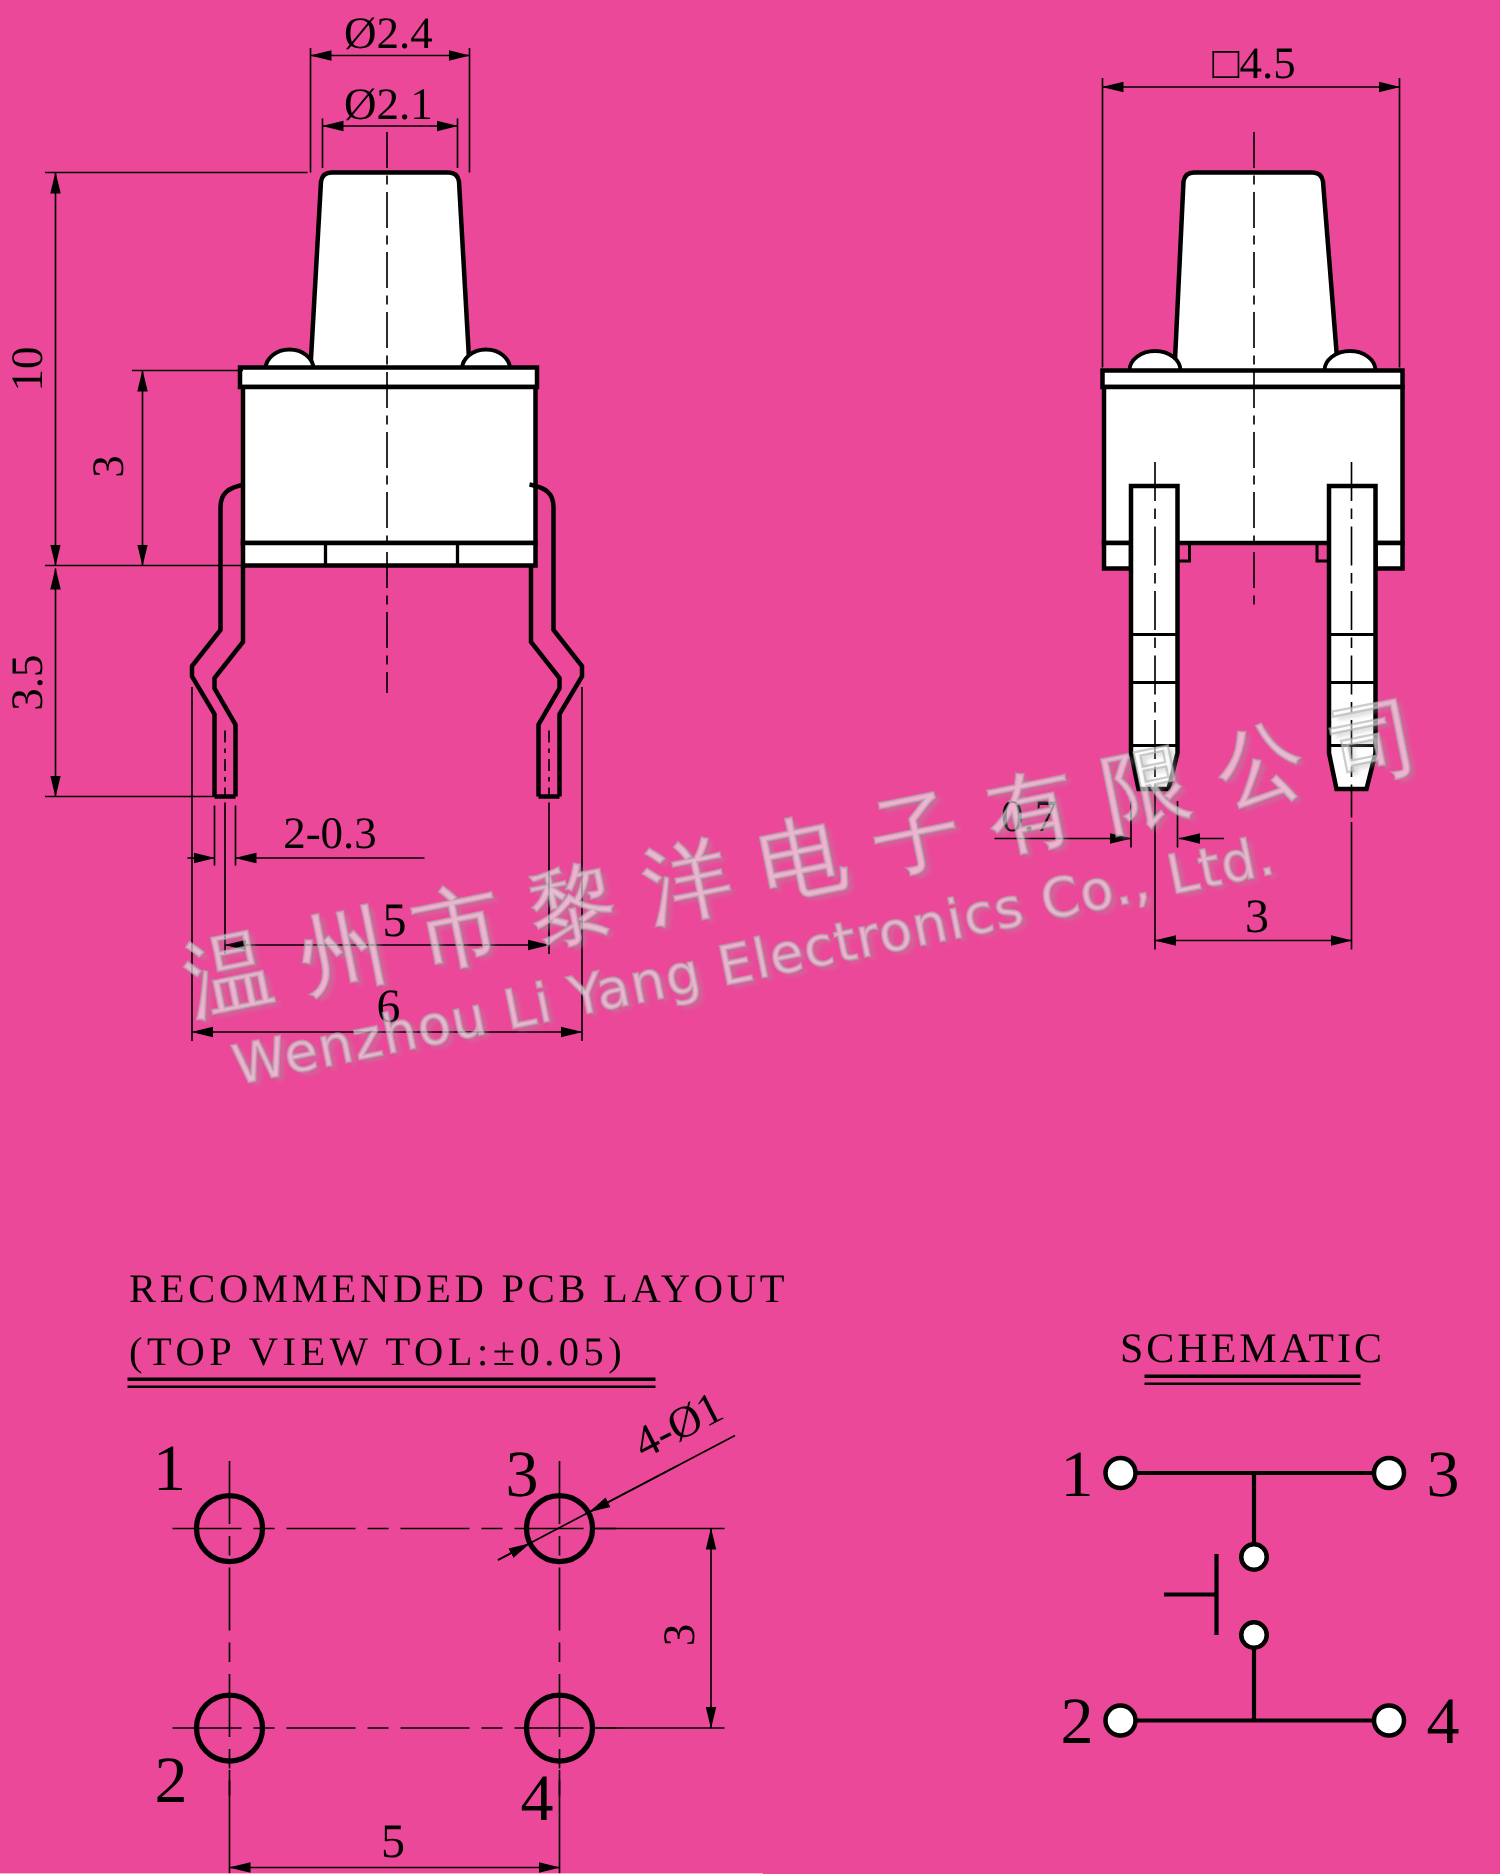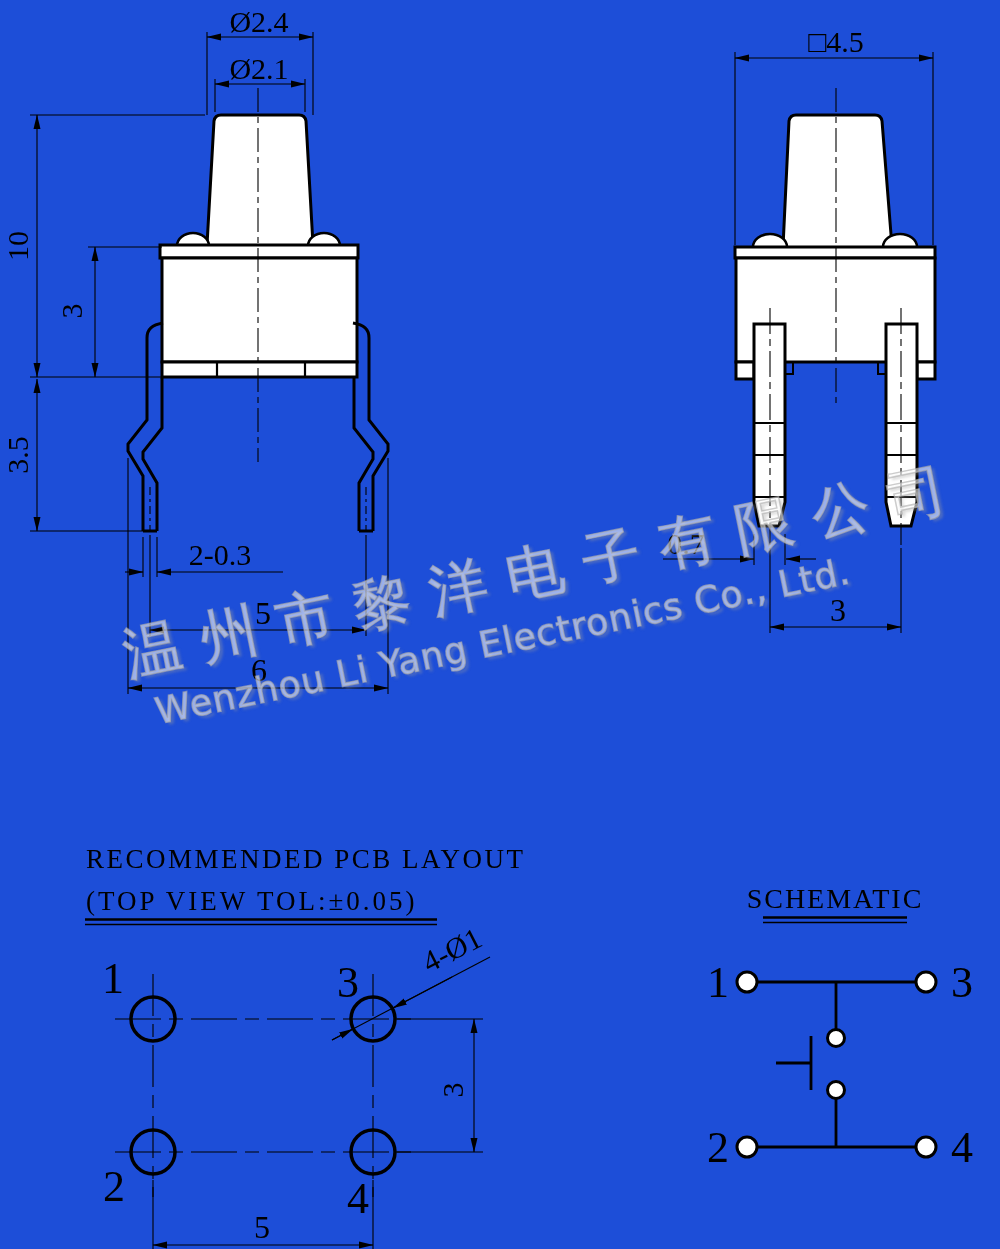--- a/index.html
+++ b/index.html
@@ -1,16 +1,16 @@
 <!DOCTYPE html>
 <html><head>
 <meta charset="utf-8">
 <style>
   html,body{margin:0;padding:0;background:#ffffff;}
-  .page{position:relative;width:1000px;height:1249px;background:#1d4ed8;overflow:hidden;
+  .page{position:relative;width:1000px;height:1249px;background:#ec4899;overflow:hidden;
         font-family:"Liberation Serif","DejaVu Serif",serif;}
   svg{position:absolute;left:0;top:0;}
   svg text{fill:#000;font-family:"Liberation Serif","DejaVu Serif","DejaVu Sans",serif;}
   .dimtxt{font-size:30px;}
   .dimtxt-big{font-size:32px;}
   .padlbl{font-size:44px;}
   .title-line{font-size:27px;letter-spacing:2.5px;}
   .title-line2{font-size:27px;letter-spacing:3px;}
   .sch-title{font-size:28px;letter-spacing:2px;}
   .rot-dim{font-size:30px;}

